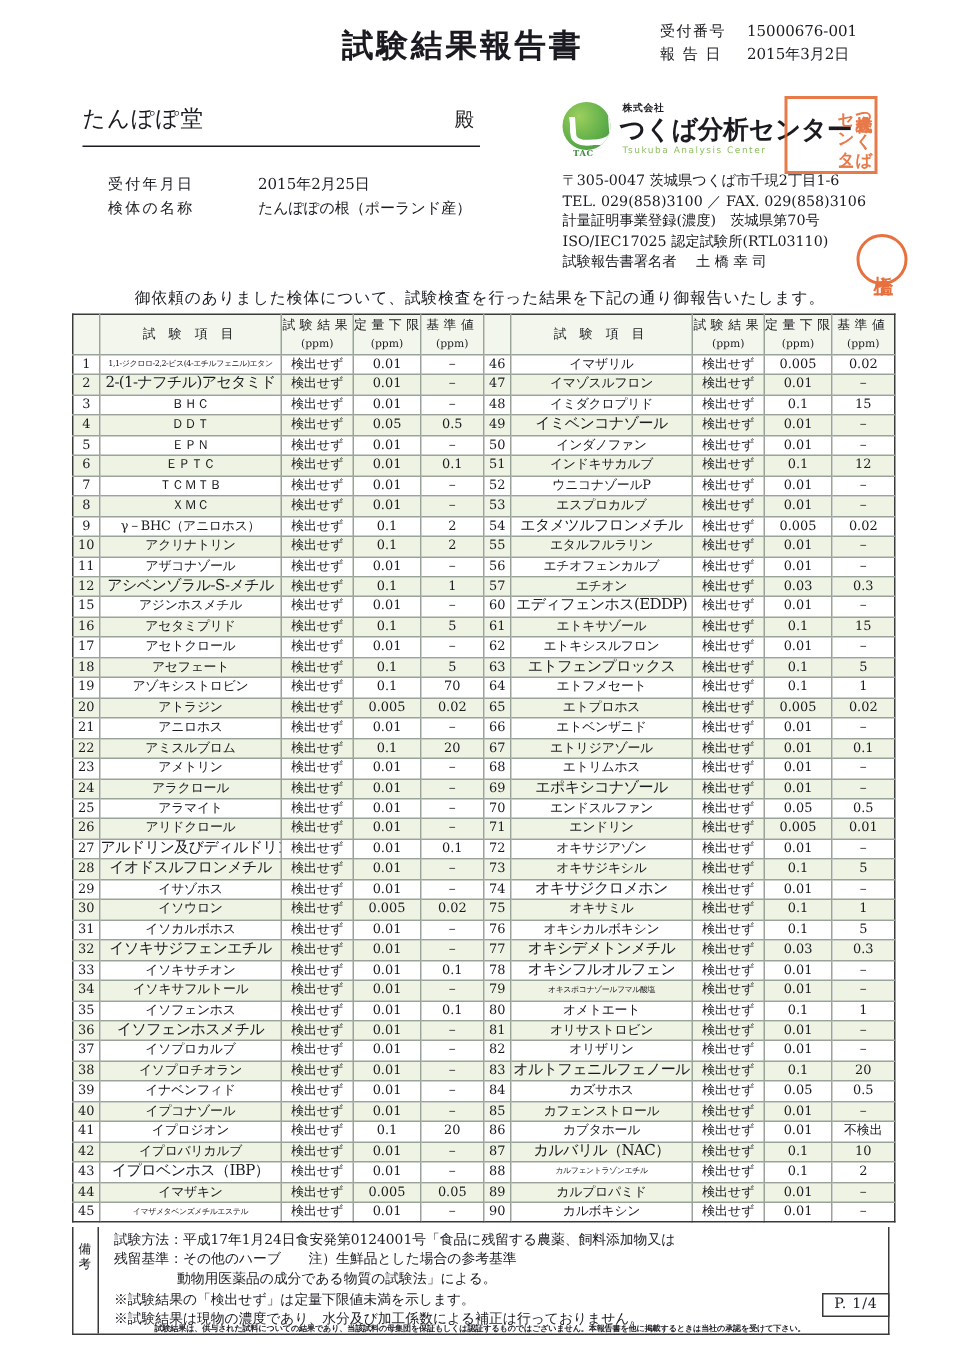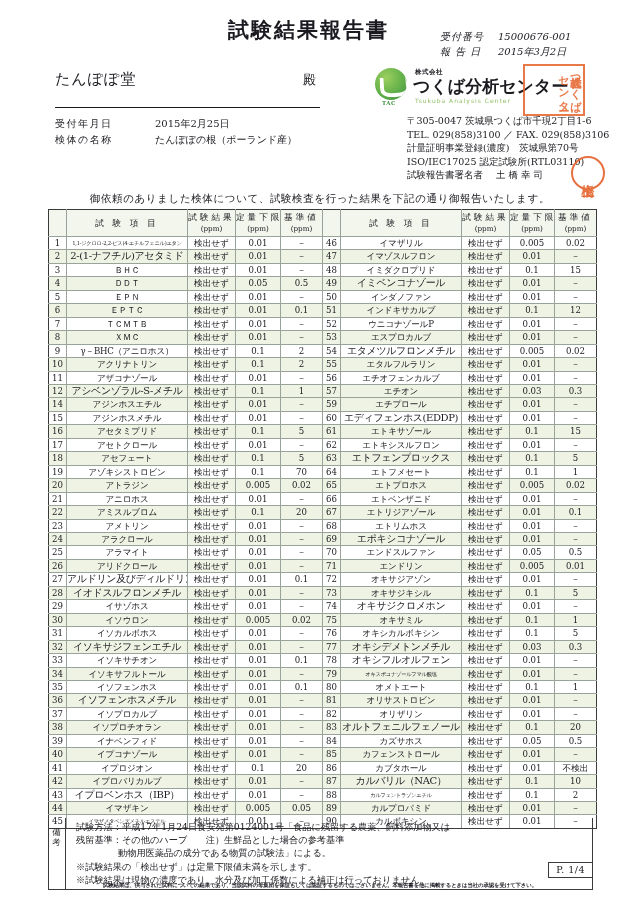--- a/index.html
+++ b/index.html
@@ -25,56 +25,55 @@
   .doc-title {
     position: absolute;
     left: 228px; top: 16px;
     font-size: 21px;
     font-weight: bold;
     letter-spacing: 2px;
     white-space: nowrap;
   }
   .recv-block {
     position: absolute;
-    left: 440px; top: 29px;
+    left: 440px; top: 14px;
     font-size: 10px;
     line-height: 15px;
     white-space: nowrap;
-    font-style: italic;
   }
   .recv-row { display: flex; }
   .recv-label {
     width: 58px;
     letter-spacing: 1px;
   }
   .recv-value { }
 
   .addressee {
     position: absolute;
     left: 55px; top: 70px;
     width: 265px;
     border-bottom: 1.1px solid #1a1a20;
-    padding-bottom: 18px;
+    padding-bottom: 8px;
     font-size: 15px;
     display: flex;
     justify-content: space-between;
     align-items: flex-end;
   }
   .addressee .name { letter-spacing: 1px; }
   .addressee .dono { font-size: 13px; padding-right: 4px;}
 
   .meta-block {
     position: absolute;
     left: 55px; top: 116px;
     font-size: 10px;
     line-height: 16px;
     white-space: nowrap;
   }
   .meta-row { display: flex; }
-  .meta-label { width: 100px; letter-spacing: 1.5px; }
+  .meta-label { width: 100px; letter-spacing: 1.5px; margin-left: 17px; }
 
   
   .company {
     position: absolute;
     left: 375px; top: 66px;
     width: 248px;
   }
   .logo-wrap {
     position: relative;
     height: 44px;
@@ -130,21 +129,20 @@
     letter-spacing: 1px;
     font-family: "DejaVu Sans", sans-serif;
   }
 
   .addr-lines {
     position: absolute;
     left: 0px; top: 48px;
     font-size: 9.5px;
     line-height: 13.6px;
     white-space: nowrap;
-    margin-left: 32px;
   }
 
   
   .stamp-corp {
     position: absolute;
     left: 148px; top: -2px;
     width: 62px; height: 52px;
     border: 2px solid #e4622a;
     color: #e4622a;
     opacity: .85;
@@ -510,32 +508,20 @@
             <td class="name small">アシベンゾラル-S-メチル</td>
             <td class="res">検出せず</td>
             <td class="loq">0.1</td>
             <td class="std">1</td>
             <td class="num mid-sep">57</td>
             <td class="name">エチオン</td>
             <td class="res">検出せず</td>
             <td class="loq">0.03</td>
             <td class="std outer-r">0.3</td>
           </tr>
-          <tr class="shade">
-            <td class="num outer-l">14</td>
-            <td class="name">アジンホスエチル</td>
-            <td class="res">検出せず</td>
-            <td class="loq">0.01</td>
-            <td class="std">－</td>
-            <td class="num mid-sep">59</td>
-            <td class="name">エチプロール</td>
-            <td class="res">検出せず</td>
-            <td class="loq">0.01</td>
-            <td class="std outer-r">－</td>
-          </tr>
           <tr>
             <td class="num outer-l">15</td>
             <td class="name">アジンホスメチル</td>
             <td class="res">検出せず</td>
             <td class="loq">0.01</td>
             <td class="std">－</td>
             <td class="num mid-sep">60</td>
             <td class="name small">エディフェンホス(EDDP)</td>
             <td class="res">検出せず</td>
             <td class="loq">0.01</td>

